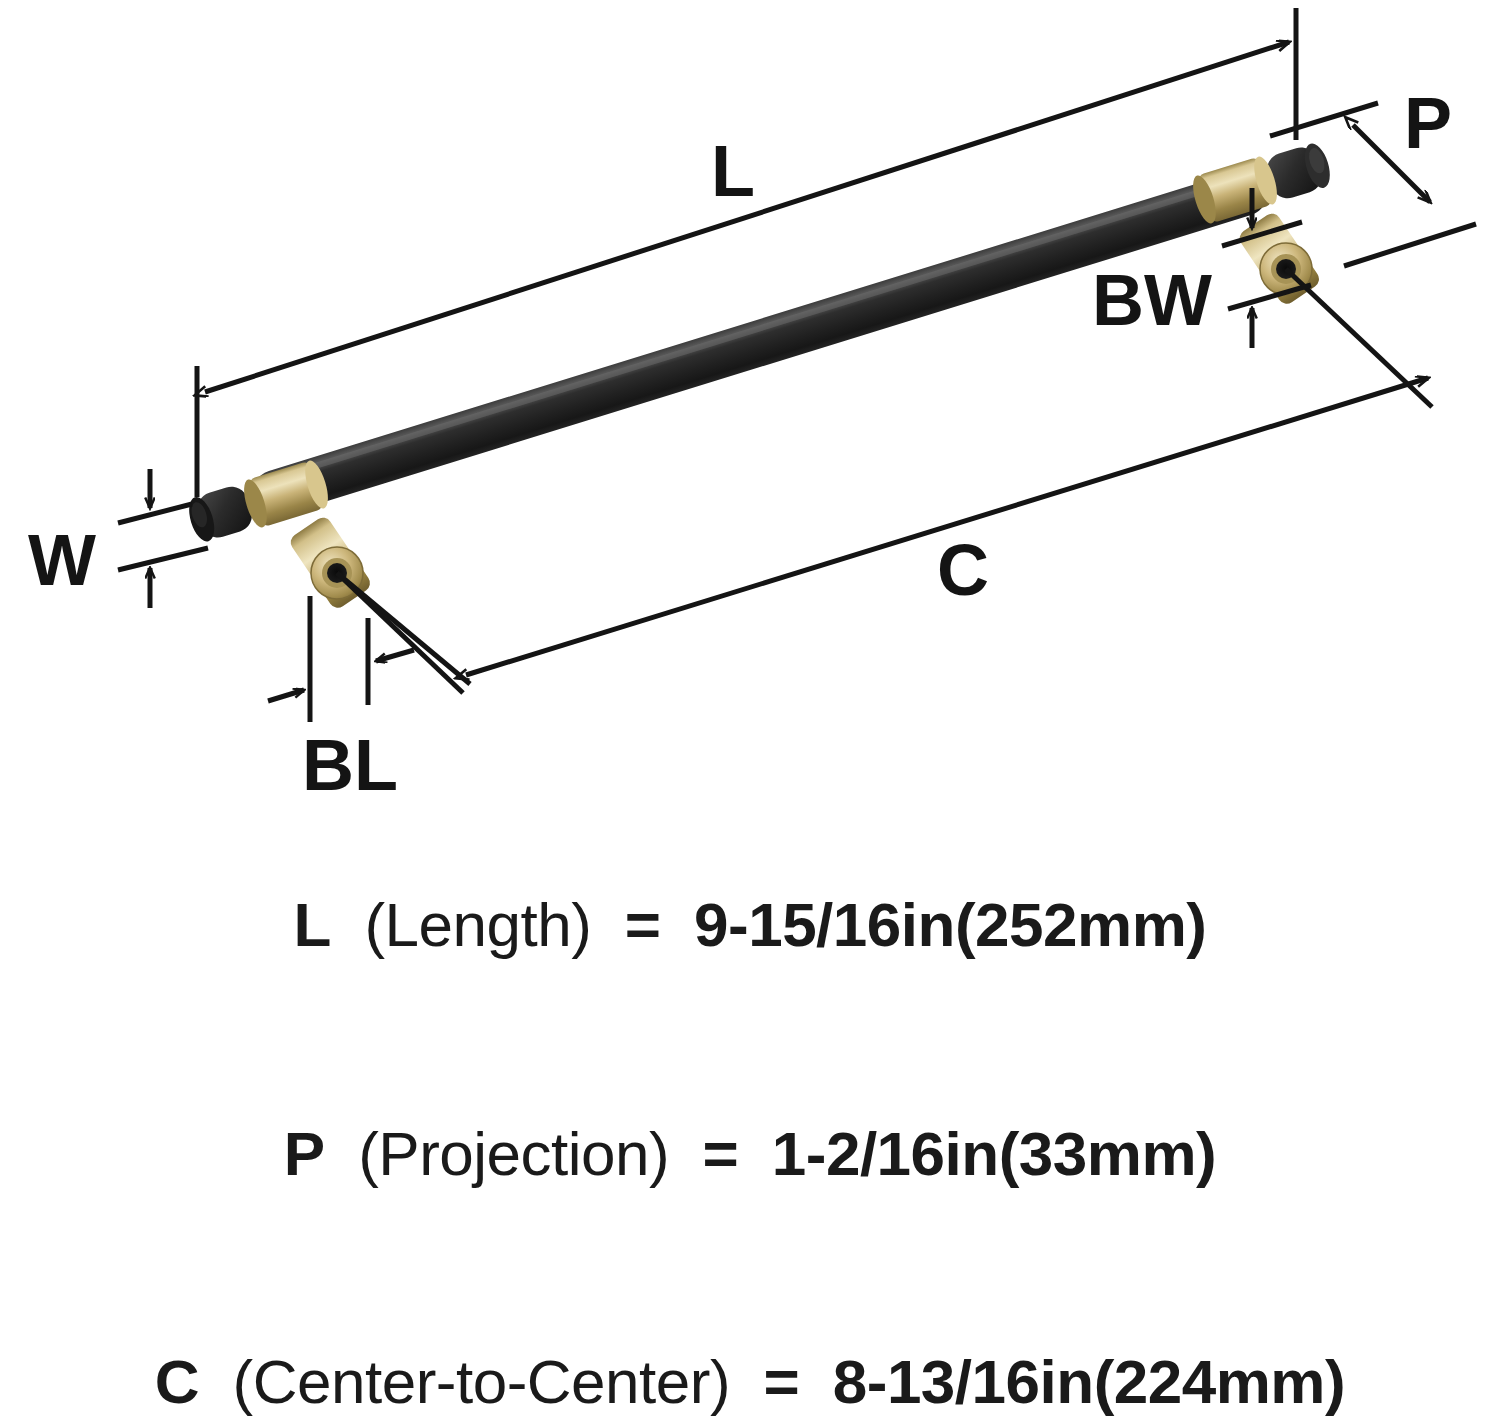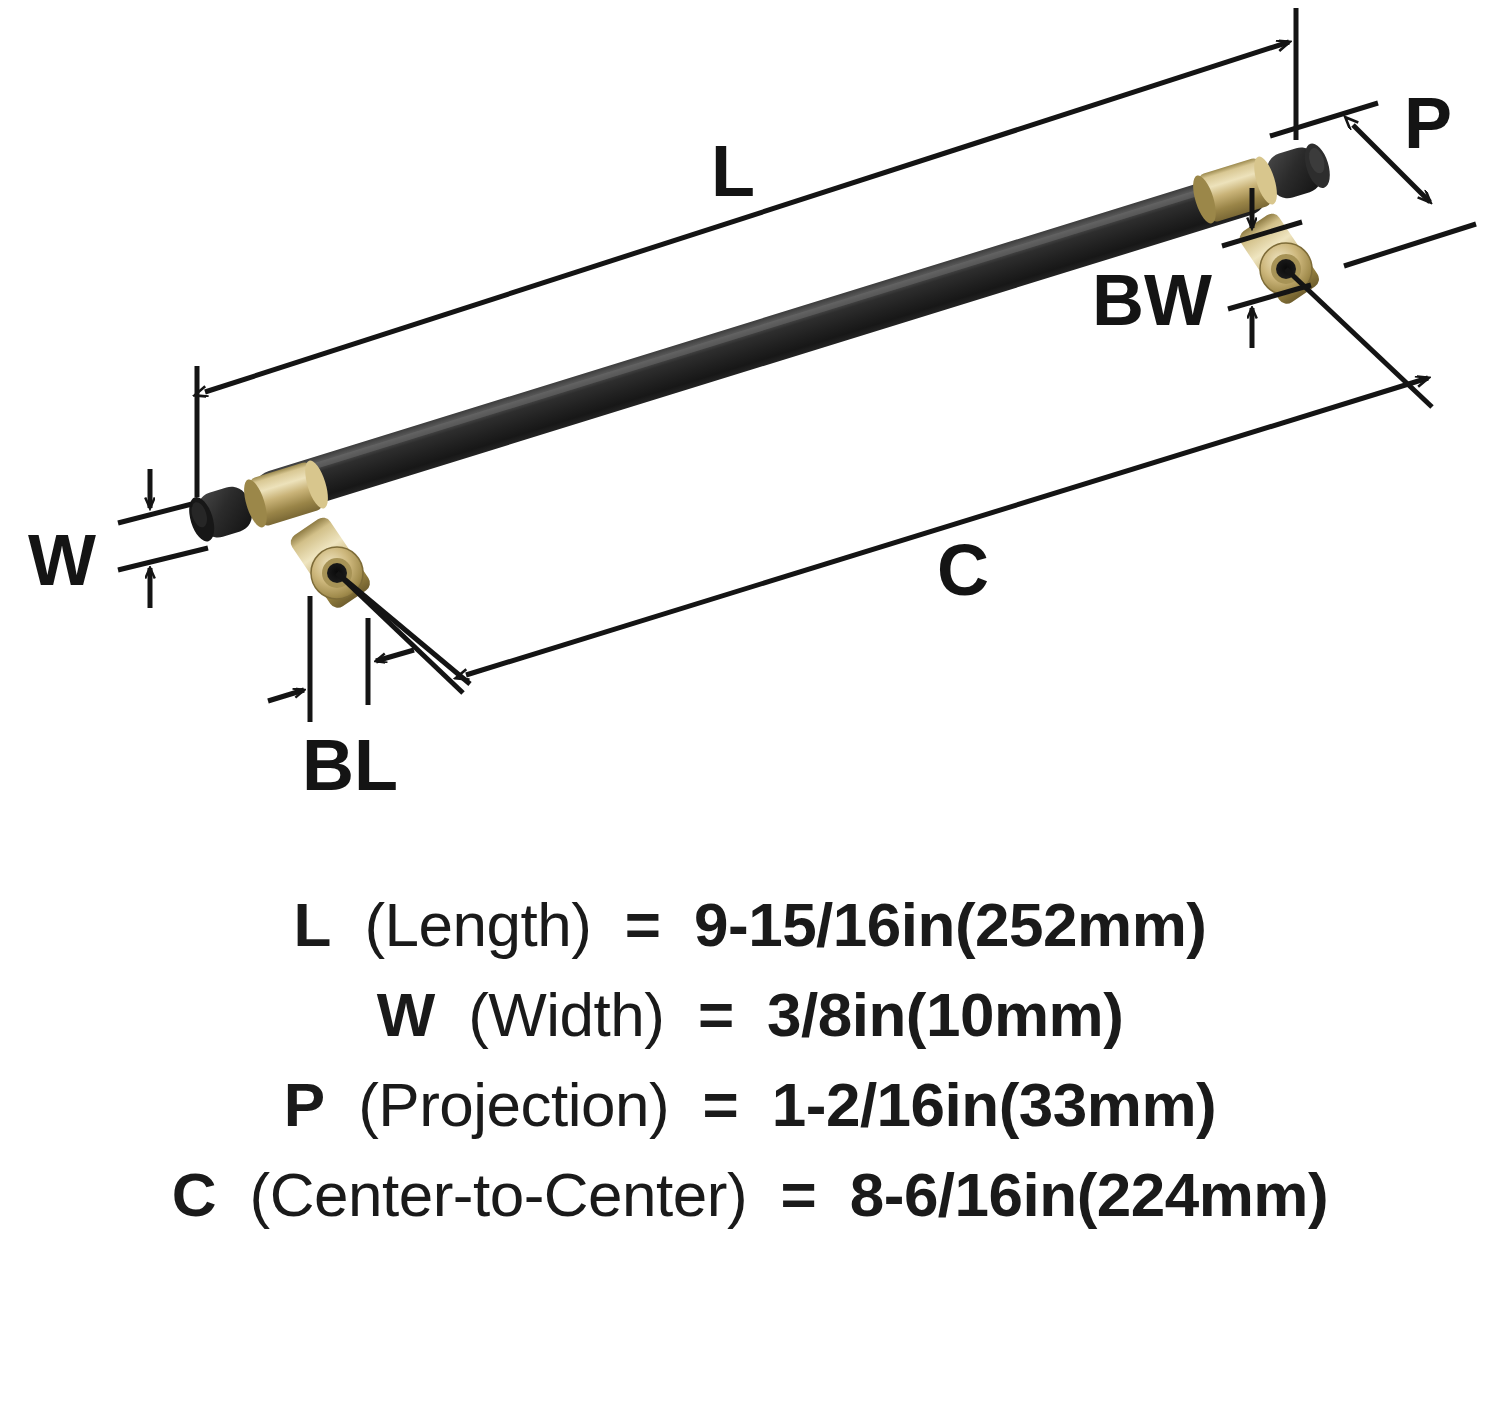--- a/index.html
+++ b/index.html
@@ -29,21 +29,21 @@
   }
   #spec-list {
     position: absolute;
     left: 0;
     top: 880px;
     width: 1500px;
     height: 547px;
     display: flex;
     flex-direction: column;
     align-items: center;
-    justify-content: flex-start;
+    justify-content: space-between;
   }
   .spec-line {
     width: 100%;
     text-align: center;
     font-size: 62px;
     line-height: 90px;
     white-space: nowrap;
     letter-spacing: -0.5px;
   }
   .spec-line .sym {
@@ -243,36 +243,30 @@
 
 <div id="spec-list">
 
   <div class="spec-line">
     <span class="sym">L</span>
     <span>&nbsp;</span><span class="name">(Length)</span>
     <span>&nbsp;</span><span class="eq">=</span>
     <span>&nbsp;</span><span class="val">9-15/16in(252mm)</span>
   </div>
 
-  <div class="spec-line">
-    <span class="sym">W</span>
-    <span>&nbsp;</span><span class="name">(Width)</span>
-    <span>&nbsp;</span><span class="eq">=</span>
-    <span>&nbsp;</span><span class="val">3/8in(10mm)</span>
-  </div>
 
   <div class="spec-line">
     <span class="sym">P</span>
     <span>&nbsp;</span><span class="name">(Projection)</span>
     <span>&nbsp;</span><span class="eq">=</span>
     <span>&nbsp;</span><span class="val">1-2/16in(33mm)</span>
   </div>
 
   <div class="spec-line">
     <span class="sym">C</span>
     <span>&nbsp;</span><span class="name">(Center-to-Center)</span>
     <span>&nbsp;</span><span class="eq">=</span>
-    <span>&nbsp;</span><span class="val">8-6/16in(224mm)</span>
+    <span>&nbsp;</span><span class="val">8-13/16in(224mm)</span>
   </div>
 
 
 
 </div>
 
 </body></html>

